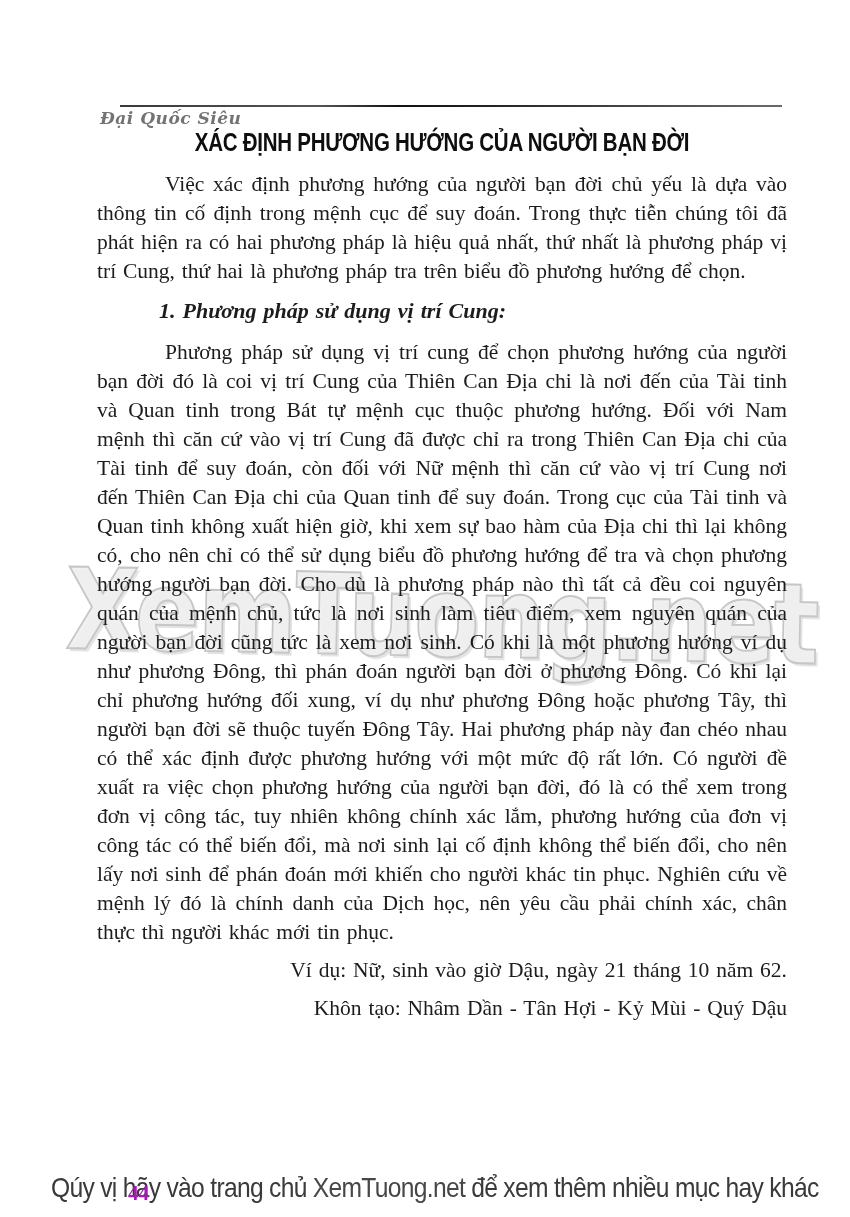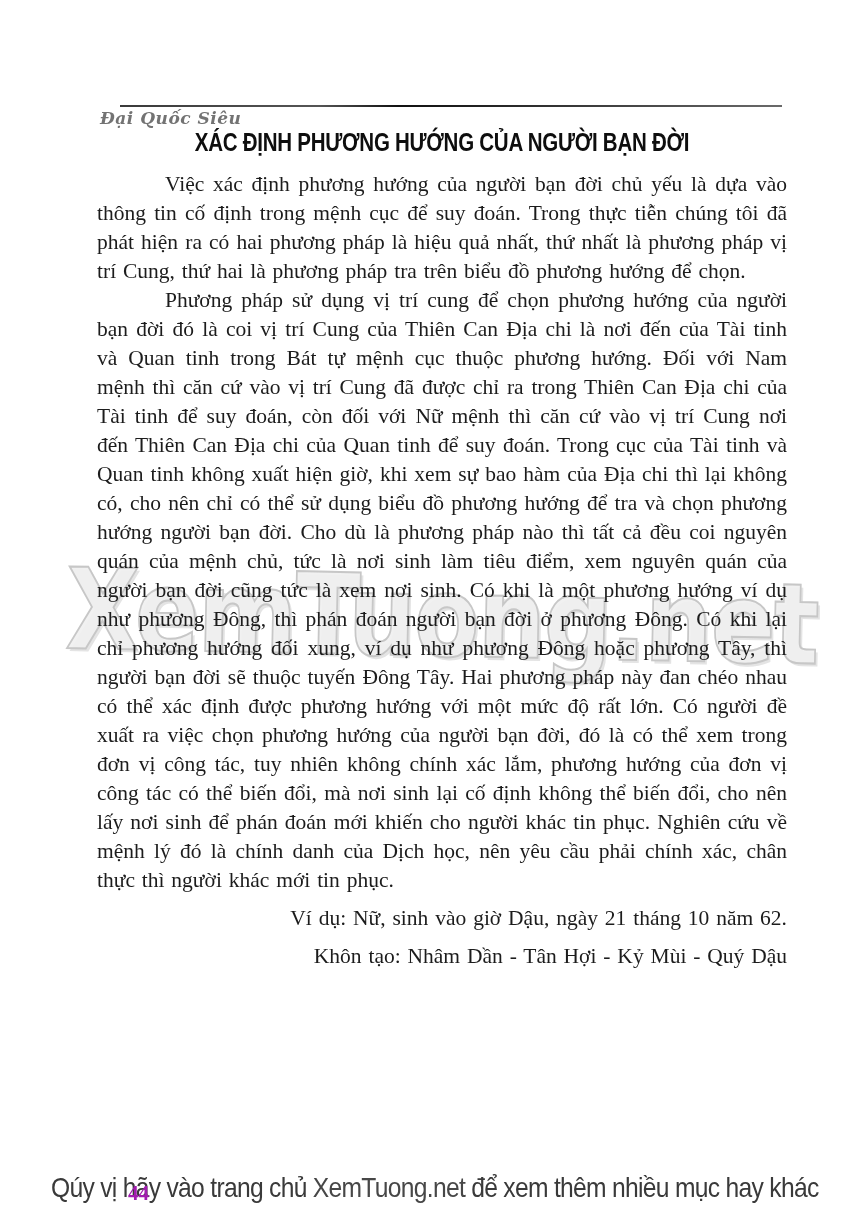--- a/index.html
+++ b/index.html
@@ -137,20 +137,21 @@
 
   <div class="author">Đại Quốc Siêu</div>
 
   <div class="header-rule"></div>
 
   <div class="title">XÁC ĐỊNH PHƯƠNG HƯỚNG CỦA NGƯỜI BẠN ĐỜI</div>
 
   <div class="body-col">
     <p class="para">Việc xác định phương hướng của người bạn đời chủ yếu là dựa vào thông tin cố định trong mệnh cục để suy đoán. Trong thực tiễn chúng tôi đã phát hiện ra có hai phương pháp là hiệu quả nhất, thứ nhất là phương pháp vị trí Cung, thứ hai là phương pháp tra trên biểu đồ phương hướng để chọn.</p>
 
+    <p class="section-heading">1. Phương pháp sử dụng vị trí Cung:</p>
 
     <p class="para">Phương pháp sử dụng vị trí cung để chọn phương hướng của người bạn đời đó là coi vị trí Cung của Thiên Can Địa chi là nơi đến của Tài tinh và Quan tinh trong Bát tự mệnh cục thuộc phương hướng. Đối với Nam mệnh thì căn cứ vào vị trí Cung đã được chỉ ra trong Thiên Can Địa chi của Tài tinh để suy đoán, còn đối với Nữ mệnh thì căn cứ vào vị trí Cung nơi đến Thiên Can Địa chi của Quan tinh để suy đoán. Trong cục của Tài tinh và Quan tinh không xuất hiện giờ, khi xem sự bao hàm của Địa chi thì lại không có, cho nên chỉ có thể sử dụng biểu đồ phương hướng để tra và chọn phương hướng người bạn đời. Cho dù là phương pháp nào thì tất cả đều coi nguyên quán của mệnh chủ, tức là nơi sinh làm tiêu điểm, xem nguyên quán của người bạn đời cũng tức là xem nơi sinh. Có khi là một phương hướng ví dụ như phương Đông, thì phán đoán người bạn đời ở phương Đông. Có khi lại chỉ phương hướng đối xung, ví dụ như phương Đông hoặc phương Tây, thì người bạn đời sẽ thuộc tuyến Đông Tây. Hai phương pháp này đan chéo nhau có thể xác định được phương hướng với một mức độ rất lớn. Có người đề xuất ra việc chọn phương hướng của người bạn đời, đó là có thể xem trong đơn vị công tác, tuy nhiên không chính xác lắm, phương hướng của đơn vị công tác có thể biến đổi, mà nơi sinh lại cố định không thể biến đổi, cho nên lấy nơi sinh để phán đoán mới khiến cho người khác tin phục. Nghiên cứu về mệnh lý đó là chính danh của Dịch học, nên yêu cầu phải chính xác, chân thực thì người khác mới tin phục.</p>
 
     <p class="example">Ví dụ: Nữ, sinh vào giờ Dậu, ngày 21 tháng 10 năm 62.</p>
 
     <p class="example">Khôn tạo: Nhâm Dần - Tân Hợi - Kỷ Mùi - Quý Dậu</p>
   </div>
 
   <div class="footer-banner"><span>Qúy vị hãy vào trang chủ </span><span class="footer-brand">XemTuong.net</span><span> để xem thêm nhiều mục hay khác</span></div>
 

